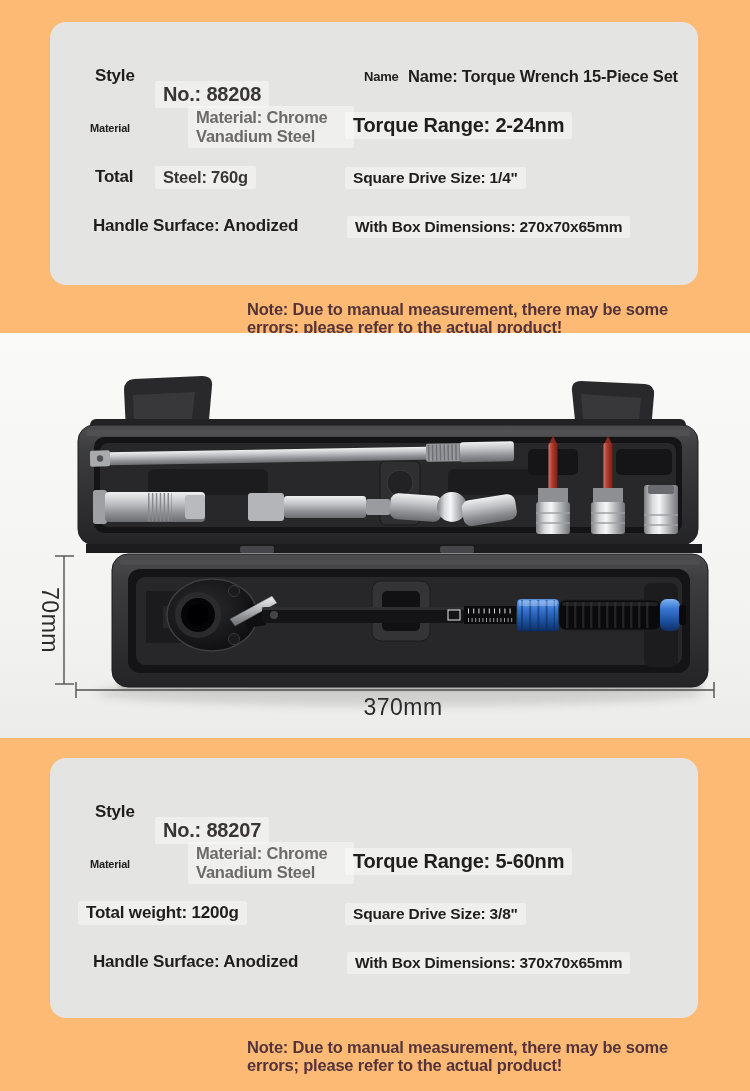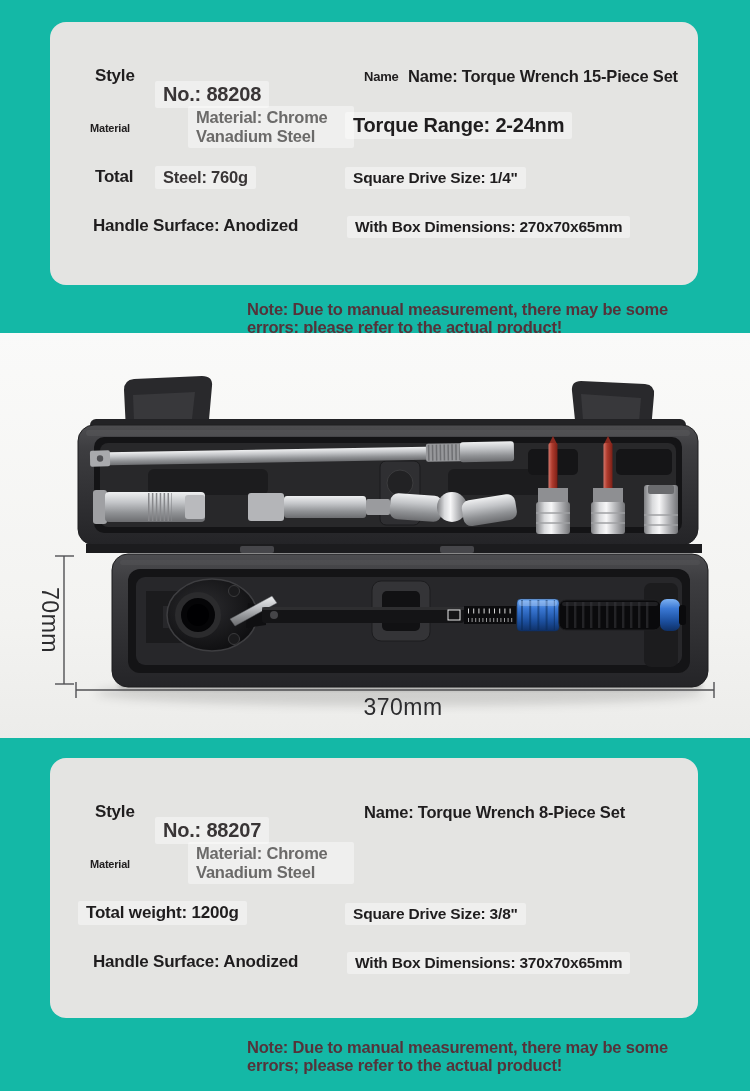--- a/index.html
+++ b/index.html
@@ -1,16 +1,16 @@
 <!DOCTYPE html>
 <html><head>
 <meta charset="utf-8">
 <style>
   html,body{margin:0;padding:0;background:#f5f5f3;}
-  .page{position:relative;width:750px;height:1091px;background:#14b8a6;overflow:hidden;
+  .page{position:relative;width:750px;height:1091px;background:#fdba74;overflow:hidden;
         font-family:"Liberation Sans",sans-serif;color:#1f1d1e;}
   
   .panel{position:absolute;left:50px;width:648px;background:#e4e4e2;border-radius:16px;}
   .panel-top{top:22px;height:263px;}
   .panel-bottom{top:758px;height:260px;}
   .cell{position:absolute;white-space:nowrap;font-weight:700;letter-spacing:-0.2px;line-height:1.15;}
   .hl{display:inline-block;background:rgba(255,255,255,0.42);border-radius:2px;
       padding:2px 8px;margin:-2px -8px;}
   .gray{color:#6b6a69;}
   .soft{color:#393536;}
@@ -273,23 +273,23 @@
       <line x1="76" y1="357" x2="714" y2="357"></line>
       <line x1="76" y1="349" x2="76" y2="365"></line>
       <line x1="714" y1="349" x2="714" y2="365"></line>
     </g>
     <text class="dimtext" x="403" y="382" text-anchor="middle">370mm</text>
   </svg>
 
   <section class="panel panel-bottom">
     <span class="cell c-style fs17">Style</span>
     <span class="cell c-styleno fs20 soft"><span class="hl">No.: 88207</span></span>
-    <span class="cell c-name2 fs165">Name: Torque Wrench 8-Piece Set</span>
     <span class="cell c-matlbl fs11">Material</span>
     <span class="cell c-mat fs165 gray wrapcell"><span class="hl">Material: Chrome Vanadium Steel</span></span>
+    <span class="cell c-torque fs20"><span class="hl">Torque Range: 5-60nm</span></span>
     <span class="cell c-totalweight fs17"><span class="hl">Total weight: 1200g</span></span>
     <span class="cell c-square fs155"><span class="hl">Square Drive Size: 3/8"</span></span>
     <span class="cell c-handle fs17">Handle Surface: Anodized</span>
     <span class="cell c-box fs155"><span class="hl">With Box Dimensions: 370x70x65mm</span></span>
   </section>
 
   <p class="note note-bottom">Note: Due to manual measurement, there may be some errors; please refer to the actual product!</p>
 
 </div>
 

